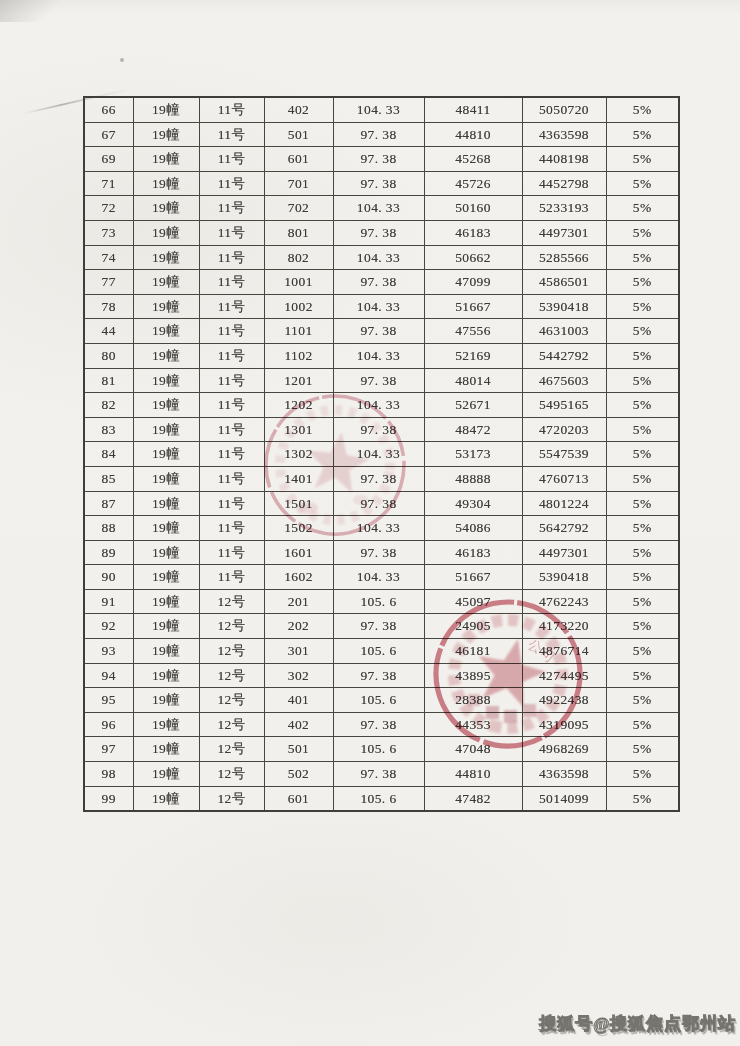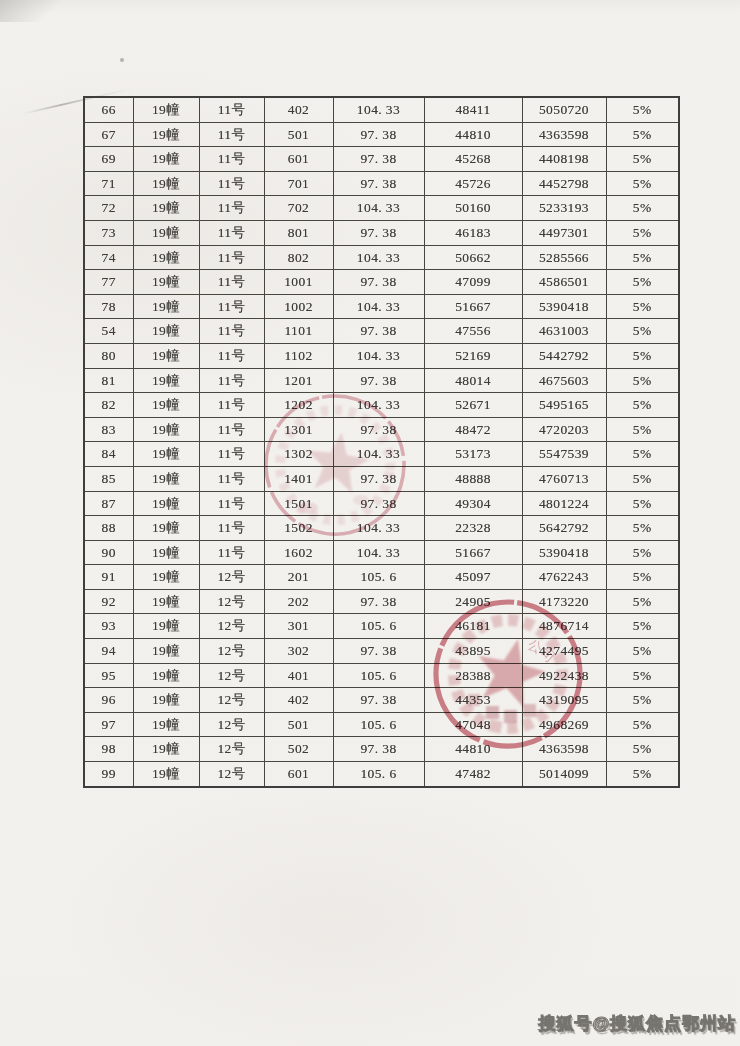--- a/index.html
+++ b/index.html
@@ -50,21 +50,21 @@
   }
   td.c-rate{font-size:12.5px;}
 
   
   .stamp{position:absolute;mix-blend-mode:multiply;pointer-events:none;}
   .stamp svg{display:block;}
 
   
   .watermark{
     position:absolute;right:4px;top:1012px;
-    font-family:Liberation Sans, sans-serif;
+    font-family:Liberation Serif, serif;
     font-weight:bold;font-size:17px;letter-spacing:1px;
     color:#f1efeb;
     -webkit-text-stroke:1px #76746f;
     text-shadow:2px 3px 1px #a9a7a2, 1px 1px 0 #8a8884;
     white-space:nowrap;
   }
 </style>
 </head>
 <body>
 
@@ -170,21 +170,21 @@
           <td class="c-no">78</td>
           <td class="c-building">19幢</td>
           <td class="c-unit">11号</td>
           <td class="c-room">1002</td>
           <td class="c-area">104. 33</td>
           <td class="c-price">51667</td>
           <td class="c-total">5390418</td>
           <td class="c-rate">5%</td>
         </tr>
         <tr>
-          <td class="c-no">54</td>
+          <td class="c-no">44</td>
           <td class="c-building">19幢</td>
           <td class="c-unit">11号</td>
           <td class="c-room">1101</td>
           <td class="c-area">97. 38</td>
           <td class="c-price">47556</td>
           <td class="c-total">4631003</td>
           <td class="c-rate">5%</td>
         </tr>
         <tr>
           <td class="c-no">80</td>
@@ -255,22 +255,32 @@
           <td class="c-price">49304</td>
           <td class="c-total">4801224</td>
           <td class="c-rate">5%</td>
         </tr>
         <tr>
           <td class="c-no">88</td>
           <td class="c-building">19幢</td>
           <td class="c-unit">11号</td>
           <td class="c-room">1502</td>
           <td class="c-area">104. 33</td>
-          <td class="c-price">22328</td>
+          <td class="c-price">54086</td>
           <td class="c-total">5642792</td>
+          <td class="c-rate">5%</td>
+        </tr>
+        <tr>
+          <td class="c-no">89</td>
+          <td class="c-building">19幢</td>
+          <td class="c-unit">11号</td>
+          <td class="c-room">1601</td>
+          <td class="c-area">97. 38</td>
+          <td class="c-price">46183</td>
+          <td class="c-total">4497301</td>
           <td class="c-rate">5%</td>
         </tr>
         <tr>
           <td class="c-no">90</td>
           <td class="c-building">19幢</td>
           <td class="c-unit">11号</td>
           <td class="c-room">1602</td>
           <td class="c-area">104. 33</td>
           <td class="c-price">51667</td>
           <td class="c-total">5390418</td>

